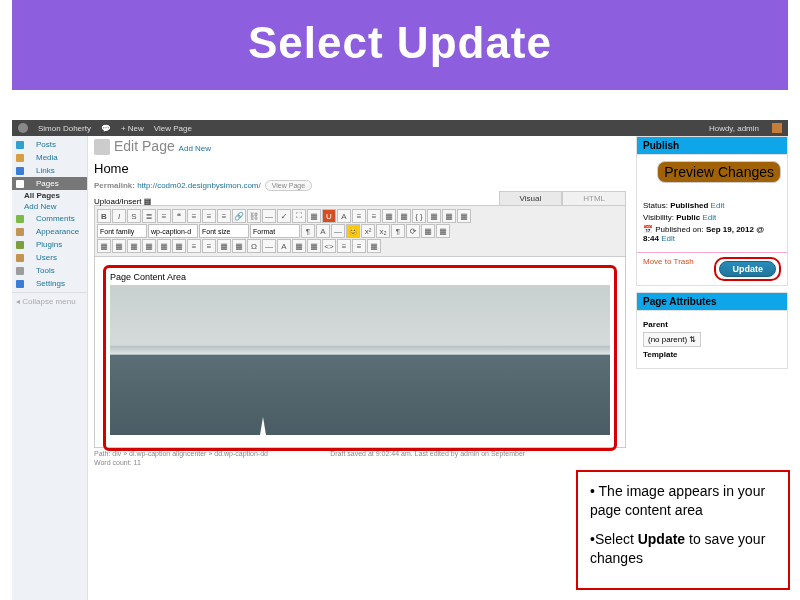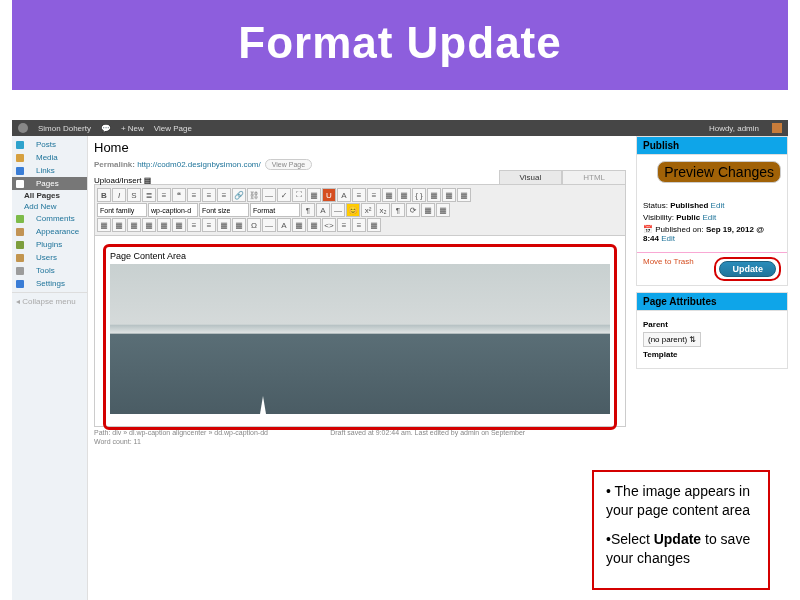--- a/index.html
+++ b/index.html
@@ -43,27 +43,27 @@
 .box h3{background:#0ea5e9;font-size:10px;padding:3px 6px;border-bottom:1px solid #dfdfdf}
 .box .inner{padding:6px;font-size:8px}
 .box .inner div{margin:3px 0}
 .editlink{color:#21759b}
 .preview{float:right;border:1px solid #ccc;border-radius:8px;padding:2px 6px;background:#a16207;font-size:14px;margin-bottom:18px}
 .pubfoot{border-top:1px solid #f9a8d4;padding:4px 6px;display:flex;align-items:flex-start;justify-content:space-between}
 .trash{color:#d54e21;font-size:8px}
 .update-wrap{border:2px solid #d40000;border-radius:10px;padding:2px 3px}
 .update-btn{background:#2e7bb9;background:linear-gradient(#298cba,#21759b);color:#fff;border:1px solid #1b607f;border-radius:8px;padding:2px 12px;font-size:9px;font-weight:bold}
 .parent-sel{border:1px solid #ccc;padding:2px 4px;background:#f7f7f7;font-size:8px;display:inline-block}
-.callout{position:absolute;right:30px;bottom:10px;width:178px;background:#fff;border:2px solid #d40000;padding:10px 12px;font-size:14px;line-height:1.35}
+.callout{position:absolute;right:10px;bottom:10px;width:214px;background:#fff;border:2px solid #d40000;padding:10px 12px;font-size:14px;line-height:1.35}
 .callout p{margin:0 0 10px}
 </style>
 </head>
 <body>
 
-<div class="banner">Format Update</div>
+<div class="banner">Select Update</div>
 
 <div class="shot">
   <div class="adminbar">
     <span class="wp-logo"></span>
     <span>Simon Doherty</span>
     <span>💬</span>
     <span>+ New</span>
     <span>View Page</span>
     <span class="right">Howdy, admin</span>
     <span style="width:10px;height:10px;background:#c87c3a;margin-left:3px"></span>
@@ -109,20 +109,21 @@
           <span>Tools</span>
         </div>
       <div class="item">
           <span class="ic" style="background:#3a7dd6"></span>
           <span>Settings</span>
         </div>
       <div class="collapse">◂ <span>Collapse menu</span></div>
     </div>
 
     <div class="main">
+      <div class="h2"><span style="display:inline-block;width:16px;height:16px;background:#ccc;border-radius:2px;vertical-align:middle;margin-right:4px"></span><span>Edit Page</span> <span class="addnew">Add New</span></div>
       <div class="title-input">Home</div>
       <div class="permalink"><b>Permalink:</b> <a>http://codm02.designbysimon.com/</a><span class="viewbtn">View Page</span></div>
       <div class="upload"><span>Upload/Insert</span> <span>▦</span></div>
       <div class="tabs"><span class="act">Visual</span><span>HTML</span></div>
       <div class="toolbar">
         <div class="row">
           <span class="tb">
               <b>B</b>
             </span>
             <span class="tb">

